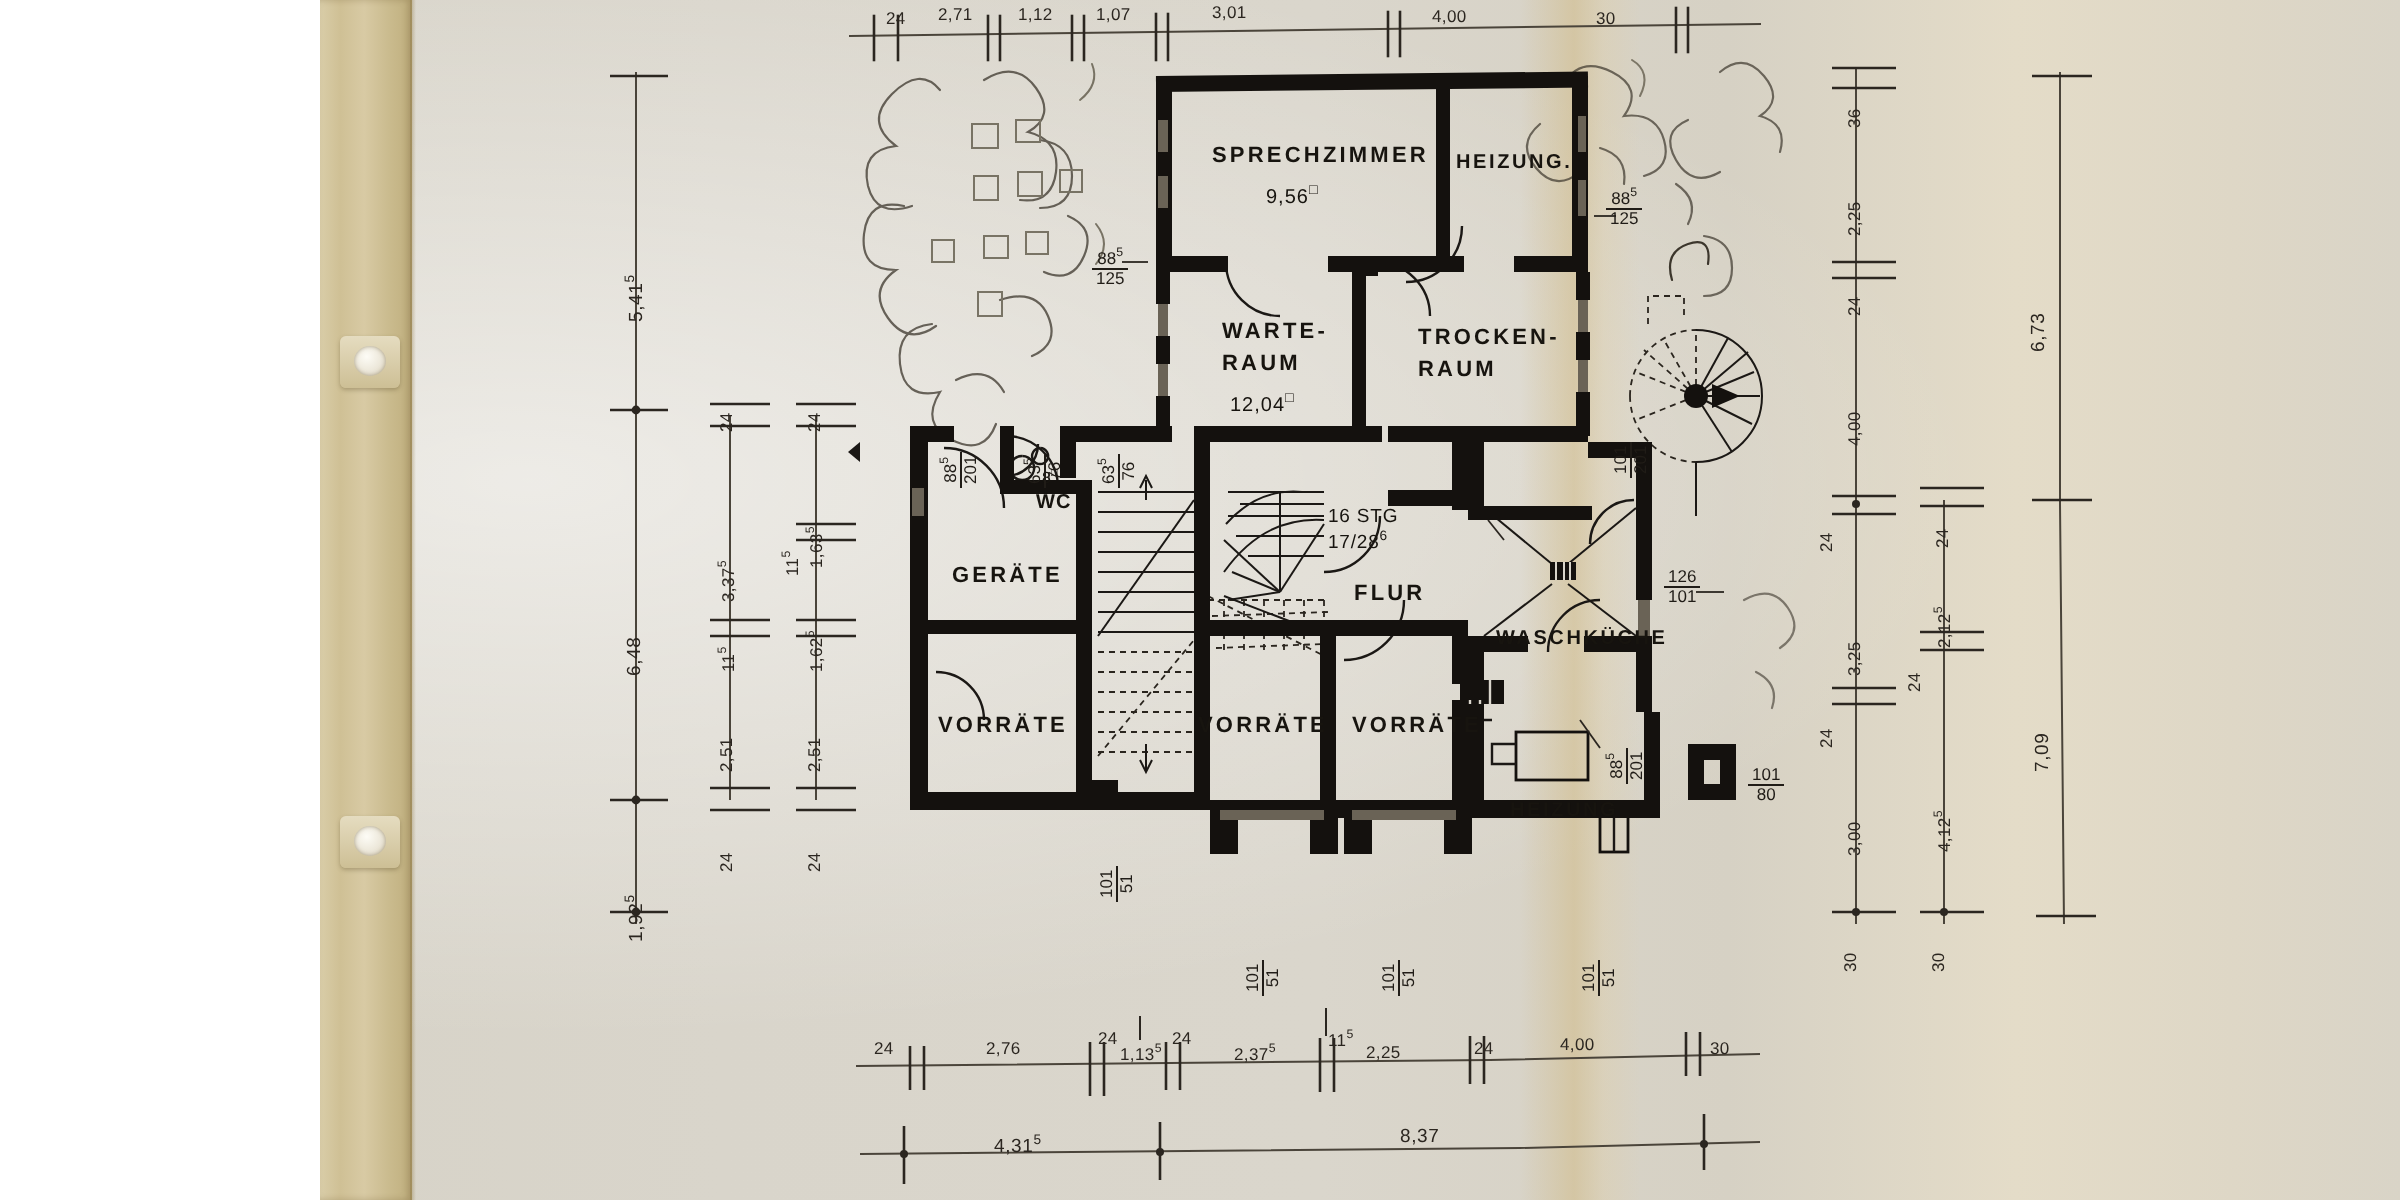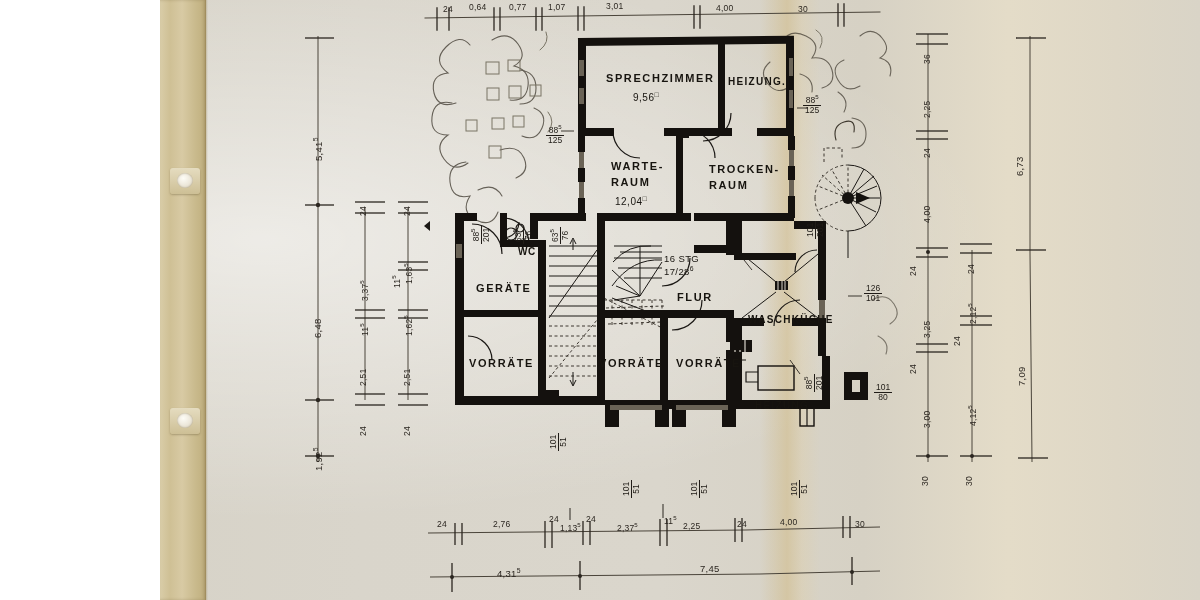--- a/index.html
+++ b/index.html
@@ -549,21 +549,21 @@
   <div class="frac vert" style="left:549px;top:210px;transform:rotate(-90deg) translate(-34px,0)">
     <span class="num"><span>63</span><span class="sup">5</span></span>
     <span class="den">76</span>
   </div>
 
   <div class="frac vert" style="left:806px;top:213px;transform:rotate(-90deg) translate(-26px,0)">
     <span class="num">101</span>
     <span class="den">201</span>
   </div>
 
-  <div class="frac" style="left:864px;top:284px">
+  <div class="frac" style="left:832px;top:284px">
     <span class="num">126</span>
     <span class="den">101</span>
   </div>
 
   <div class="frac vert" style="left:803px;top:362px;transform:rotate(-90deg) translate(-30px,0)">
     <span class="num"><span>88</span><span class="sup">5</span></span>
     <span class="den">201</span>
   </div>
 
   <div class="frac" style="left:874px;top:383px">
@@ -586,43 +586,43 @@
     <span class="den">51</span>
   </div>
 
   <div class="frac vert" style="left:790px;top:472px;transform:rotate(-90deg) translate(-26px,0)">
     <span class="num">101</span>
     <span class="den">51</span>
   </div>
 
   <div id="dimTop">
       <div class="lbl dim-sm" style="left: 443px; top: 4px;">24</div>
-      <div class="lbl dim-sm" style="left: 469px; top: 2px;">0,64</div>
-      <div class="lbl dim-sm" style="left: 509px; top: 2px;">0,77</div>
+      <div class="lbl dim-sm" style="left: 469px; top: 2px;">2,71</div>
+      <div class="lbl dim-sm" style="left: 509px; top: 2px;">1,12</div>
       <div class="lbl dim-sm" style="left: 548px; top: 2px;">1,07</div>
       <div class="lbl dim-sm" style="left: 606px; top: 1px;">3,01</div>
       <div class="lbl dim-sm" style="left: 716px; top: 3px;">4,00</div>
       <div class="lbl dim-sm" style="left: 798px; top: 4px;">30</div>
     </div>
   <div id="dimBottom">
       <div class="lbl dim-sm" style="left: 437px; top: 519px;">24</div>
       <div class="lbl dim-sm" style="left: 493px; top: 519px;">2,76</div>
       <div class="lbl dim-sm" style="left: 549px; top: 514px;">24</div>
       <div class="lbl dim-sm" style="left: 560px; top: 521px;">1,13<span class="sup">5</span></div>
       <div class="lbl dim-sm" style="left: 586px; top: 514px;">24</div>
       <div class="lbl dim-sm" style="left: 617px; top: 521px;">2,37<span class="sup">5</span></div>
       <div class="lbl dim-sm" style="left: 664px; top: 514px;">11<span class="sup">5</span></div>
       <div class="lbl dim-sm" style="left: 683px; top: 521px;">2,25</div>
       <div class="lbl dim-sm" style="left: 737px; top: 519px;">24</div>
       <div class="lbl dim-sm" style="left: 780px; top: 517px;">4,00</div>
       <div class="lbl dim-sm" style="left: 855px; top: 519px;">30</div>
     </div>
   <div id="dimOverall">
       <div class="lbl dim" style="left: 497px; top: 567px;">4,31<span class="sup">5</span></div>
-      <div class="lbl dim" style="left: 700px; top: 563px;">7,45</div>
+      <div class="lbl dim" style="left: 700px; top: 563px;">8,37</div>
     </div>
 
   <div class="lbl dim vert" style="left:312px;top:135px;transform:rotate(-90deg) translate(-26px,0)">5,41<span class="sup">5</span></div>
   <div class="lbl dim vert" style="left:312px;top:320px;transform:rotate(-90deg) translate(-18px,0)">6,48</div>
   <div class="lbl dim vert" style="left:312px;top:445px;transform:rotate(-90deg) translate(-26px,0)">1,92<span class="sup">5</span></div>
 
   <div class="lbl dim-sm vert" style="left:358px;top:200px;transform:rotate(-90deg) translate(-16px,0)">24</div>
   <div class="lbl dim-sm vert" style="left:358px;top:275px;transform:rotate(-90deg) translate(-26px,0)">3,37<span class="sup">5</span></div>
   <div class="lbl dim-sm vert" style="left:358px;top:320px;transform:rotate(-90deg) translate(-16px,0)">11<span class="sup">5</span></div>
   <div class="lbl dim-sm vert" style="left:358px;top:370px;transform:rotate(-90deg) translate(-16px,0)">2,51</div>

